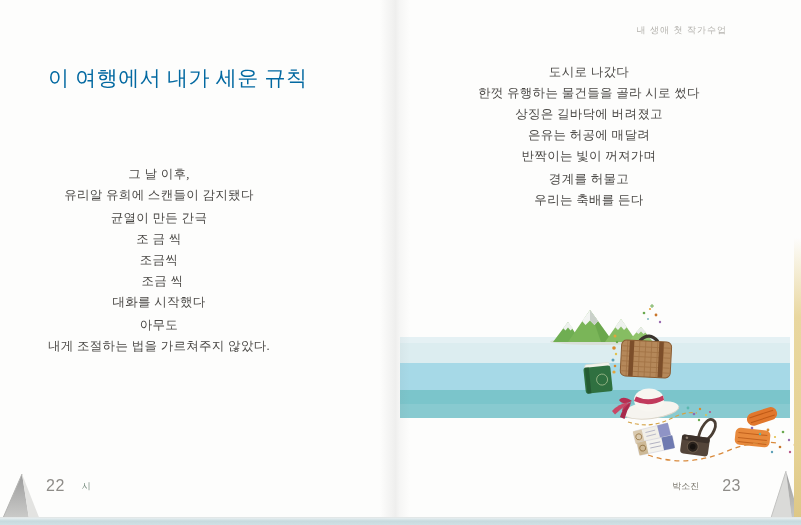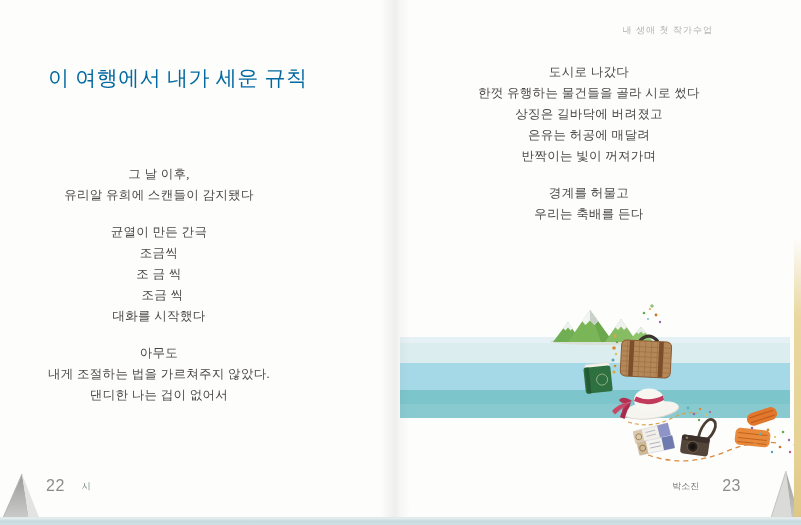--- a/index.html
+++ b/index.html
@@ -1,24 +1,24 @@
 <!DOCTYPE html>
 <html><head>
 <meta charset="utf-8">
 <style>
   html,body{margin:0;padding:0;background:#ffffff;}
   .spread{position:relative;width:801px;height:525px;background:#fdfdfc;overflow:hidden;
           font-family:"Liberation Serif","DejaVu Serif",serif;color:#4a4845;}
   .title{position:absolute;left:48px;top:64px;margin:0;font-size:21px;font-weight:400;
          letter-spacing:0.5px;color:#0369a1;line-height:28px;}
-  .running-header{position:absolute;top:24px;right:88px;font-size:9px;color:#b3b1ac;
+  .running-header{position:absolute;top:24px;right:74px;font-size:9px;color:#b3b1ac;
                   letter-spacing:1px;font-family:"Liberation Sans","DejaVu Sans",sans-serif;}
   .poem{position:absolute;font-size:12.5px;letter-spacing:0.3px;color:#4a4845;}
   .poem .line{line-height:21px;white-space:pre;text-align:center;}
-  .poem .stanza + .stanza{margin-top:16px;}
+  .poem .stanza + .stanza{margin-top:2px;}
   .poem-left{left:48px;top:164px;}
   .poem-right{left:478px;top:62px;}
   .folio{position:absolute;display:flex;align-items:center;
          font-family:"Liberation Sans","DejaVu Sans",sans-serif;}
   .folio-left{left:46px;top:477px;gap:17px;justify-content:flex-end;}
   .folio-right{right:60px;top:477px;gap:23px;}
   .pagenum{font-size:16px;color:#8e8c88;letter-spacing:0.5px;}
   .section-label{font-size:9px;color:#74897c;}
   .author-label{font-size:9px;color:#7d7a70;}
   .gutter{position:absolute;left:380px;top:0;width:30px;height:518px;
@@ -40,29 +40,28 @@
 
   <div>
     <h1 class="title">이 여행에서 내가 세운 규칙</h1>
     <div class="poem poem-left">
       <div class="stanza">
         <div class="line">그 날 이후,</div>
         <div class="line">유리알 유희에 스캔들이 감지됐다</div>
       </div>
       <div class="stanza">
         <div class="line">균열이 만든 간극</div>
+        <div class="line">조 금 씩</div>
         <div class="line">조금씩</div>
-        <div class="line">조 금 씩</div>
         <div class="line">  조금 씩</div>
         <div class="line">대화를 시작했다</div>
       </div>
       <div class="stanza">
         <div class="line">아무도</div>
         <div class="line">내게 조절하는 법을 가르쳐주지 않았다.</div>
-        <div class="line">댄디한 나는 겁이 없어서</div>
       </div>
     </div>
     <div class="folio folio-left">
       <span class="pagenum">22</span>
       <span class="section-label">시</span>
     </div>
   </div>
 
   <div>
     <div class="running-header">내 생애 첫 작가수업</div>

